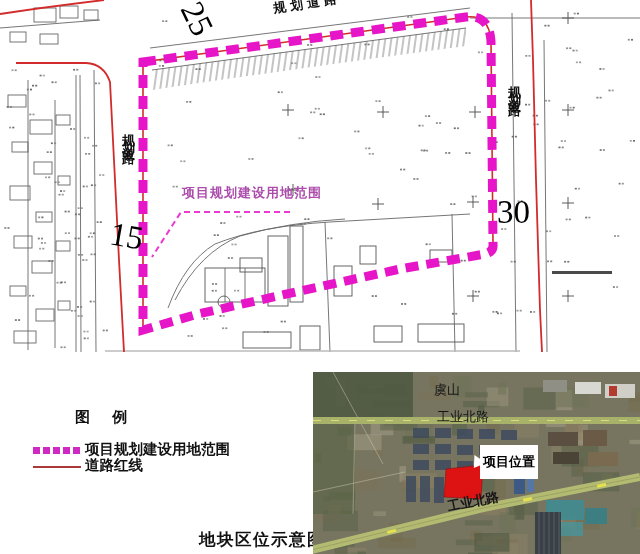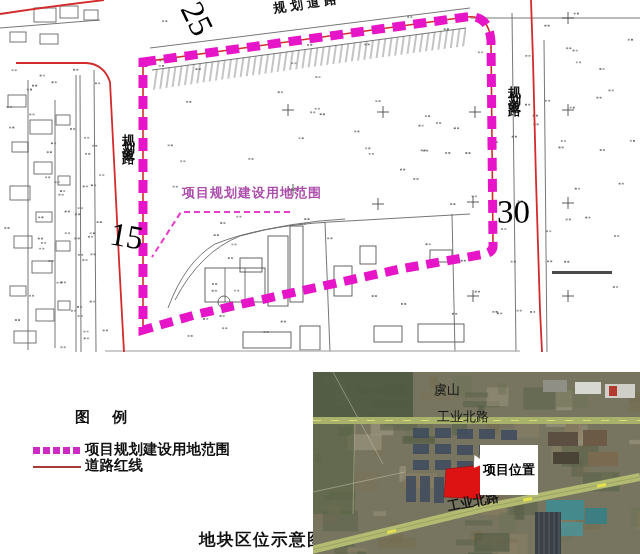--- a/index.html
+++ b/index.html
@@ -26,21 +26,21 @@
   .legend-row .lab{position:absolute;left:52px;top:-7px;font-size:14.5px;font-weight:bold;color:#111;}
   .swatch-dash{width:50px;height:7px;
      background:repeating-linear-gradient(90deg,var(--legend-magenta) 0 7px,transparent 7px 10px);}
   .swatch-line{width:48px;height:2.4px;background:var(--legend-red);margin-top:3px;}
   .caption{position:absolute;left:199px;top:529px;font-size:16.5px;font-weight:bold;
      letter-spacing:1.5px;color:#111;}
   
   .satellite{position:absolute;left:313px;top:372px;width:327px;height:200px;overflow:hidden;}
   .sat-label{position:absolute;z-index:3;font-size:13px;color:#151515;white-space:nowrap;}
   .sat-label.bold{font-weight:bold;}
-  .proj-box{position:absolute;z-index:4;background:#fff;padding:16px 3px;font-size:13px;
+  .proj-box{position:absolute;z-index:4;background:#fff;padding:8px 3px;font-size:13px;
      font-weight:bold;color:#000;}
   .proj-pointer{position:absolute;z-index:3;width:0;height:0;
      border-left:7px solid transparent;border-right:7px solid transparent;
      border-top:11px solid #fff;transform:rotate(35deg);}
   .rot-road{transform:rotate(-11deg);transform-origin:left top;}
 </style>
 </head>
 <body>
 
 <div class="stage">

